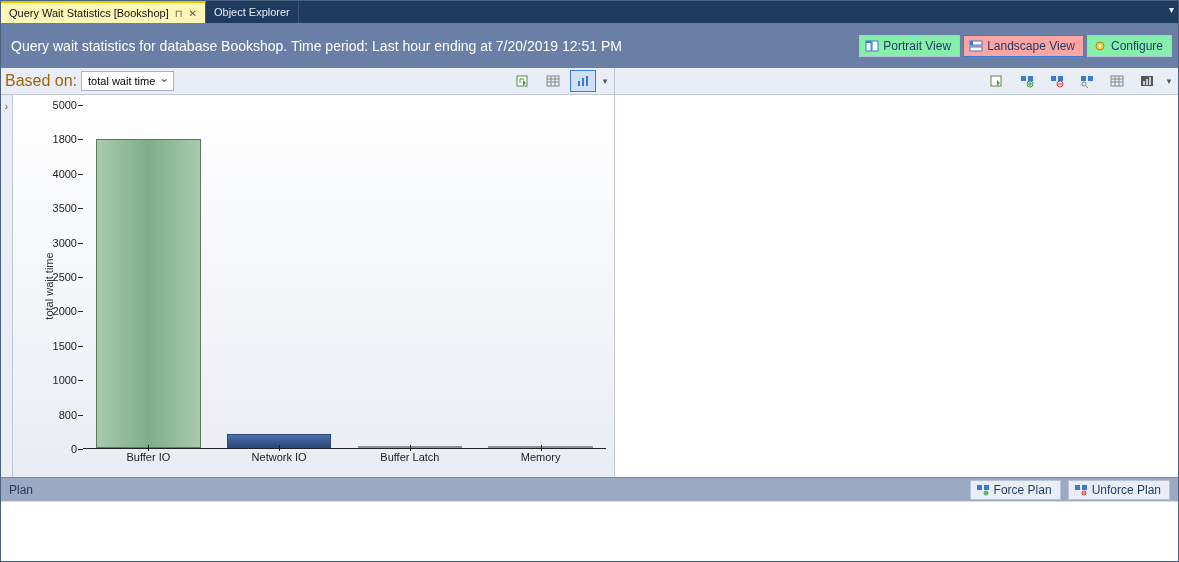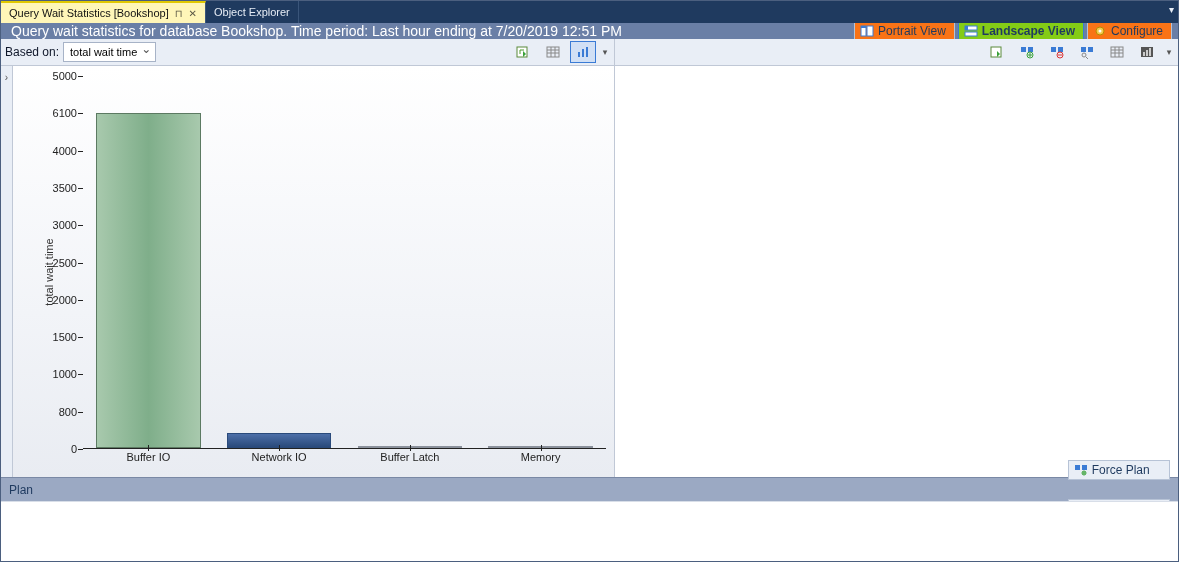--- a/index.html
+++ b/index.html
@@ -38,59 +38,59 @@
   }
   .tab .pin, .tab .close { margin-left: 6px; font-size: 10px; opacity: .7; }
   .tabstrip-dropdown {
     position: absolute; right: 4px; top: 3px;
     color: #e6ecf5; font-size: 10px; cursor: pointer;
   }
   
   .titlebar {
     background: #6a7fa6;
     color: #fff;
-    height: 16px;
+    height: 45px;
     display: flex;
     align-items: center;
     justify-content: space-between;
     padding: 0 6px 0 10px;
     font-size: 14px;
   }
   .titlebar-buttons { display: flex; gap: 3px; }
   .view-btn {
-    background: #f97316;
+    background: #86efac;
     border: 1px solid #b7c3d6;
     color: #1f3a5f;
     font-size: 12px;
     padding: 2px 8px 2px 5px;
     display: flex; align-items: center; gap: 4px;
     cursor: pointer; height: 22px;
   }
-  .view-btn.active { border-color: #3a7bd5; background: #84cc16; font-weight: bold; }
+  .view-btn.active { border-color: #3a7bd5; background: #fca5a5; }
   .view-btn .icon { width: 14px; height: 12px; }
   
   .main { flex: 1; display: flex; min-height: 0; }
   .left-panel {
     width: 614px;
     border-right: 1px solid #c0c8d6;
     display: flex; flex-direction: column;
     position: relative;
   }
   .right-panel { flex: 1; background: #fff; }
   
   .toolbar-row {
     background: #e9eef6;
     border-bottom: 1px solid #c0c8d6;
     height: 27px;
     display: flex; align-items: center;
     padding: 0 4px;
     gap: 4px;
   }
   .toolbar-row.right { justify-content: flex-end; }
-  .toolbar-label { color: #0f172a; font-size: 12px; }
+  .toolbar-label { color: #a16207; font-size: 16px; }
   .dropdown {
     background: #fff; border: 1px solid #a7b3c7;
     padding: 2px 18px 2px 6px;
     font-size: 11px;
     position: relative; cursor: pointer;
     height: 20px; display: flex; align-items: center;
   }
   .dropdown::after {
     content: "⌄"; position: absolute; right: 4px; top: -1px; font-size: 12px; color: #555;
   }
@@ -165,21 +165,21 @@
   }
   
   .plan-bar {
     background: #9ba9c3;
     color:#1f3a5f;
     height: 24px;
     display:flex; align-items:center; justify-content:space-between;
     padding: 2px 8px;
     border-top:1px solid #7a89a5;
   }
-  .plan-buttons { display:flex; gap:19px;flex-direction:column; }
+  .plan-buttons { display:flex; gap:7px; }
   .plan-btn {
     background:#e9eef6; border:1px solid #b7c3d6;
     padding:2px 8px 2px 5px; font-size:12px; color:#1f3a5f;
     display:flex; align-items:center; gap:4px; cursor:pointer; height:20px;
   }
   
   .bottom-blank { flex: 0 0 60px; background:#fff; border-top:1px solid #d8dee8; }
 </style>
 </head>
 <body>
@@ -268,21 +268,21 @@
           <div class="y-ticks" id="y-ticks">
               <div class="y-tick" style="bottom: 0%;">0</div>
               <div class="y-tick" style="bottom: 10%;">800</div>
               <div class="y-tick" style="bottom: 20%;">1000</div>
               <div class="y-tick" style="bottom: 30%;">1500</div>
               <div class="y-tick" style="bottom: 40%;">2000</div>
               <div class="y-tick" style="bottom: 50%;">2500</div>
               <div class="y-tick" style="bottom: 60%;">3000</div>
               <div class="y-tick" style="bottom: 70%;">3500</div>
               <div class="y-tick" style="bottom: 80%;">4000</div>
-              <div class="y-tick" style="bottom: 90%;">6100</div>
+              <div class="y-tick" style="bottom: 90%;">1800</div>
               <div class="y-tick" style="bottom: 100%;">5000</div>
             </div>
           <div class="plot-box" id="plot-box">
               <div class="bar green" style="left: 2.5%; width: 20%; height: 90%;"></div>
               <div class="bar blue" style="left: 27.5%; width: 20%; height: 4%;"></div>
               <div class="bar gray" style="left: 52.5%; width: 20%; height: 0.5%;"></div>
               <div class="bar gray" style="left: 77.5%; width: 20%; height: 0.3%;"></div>
             </div>
           <div class="x-ticks" id="x-ticks">
               <div class="x-tickmark" style="left: 12.5%;"></div>

